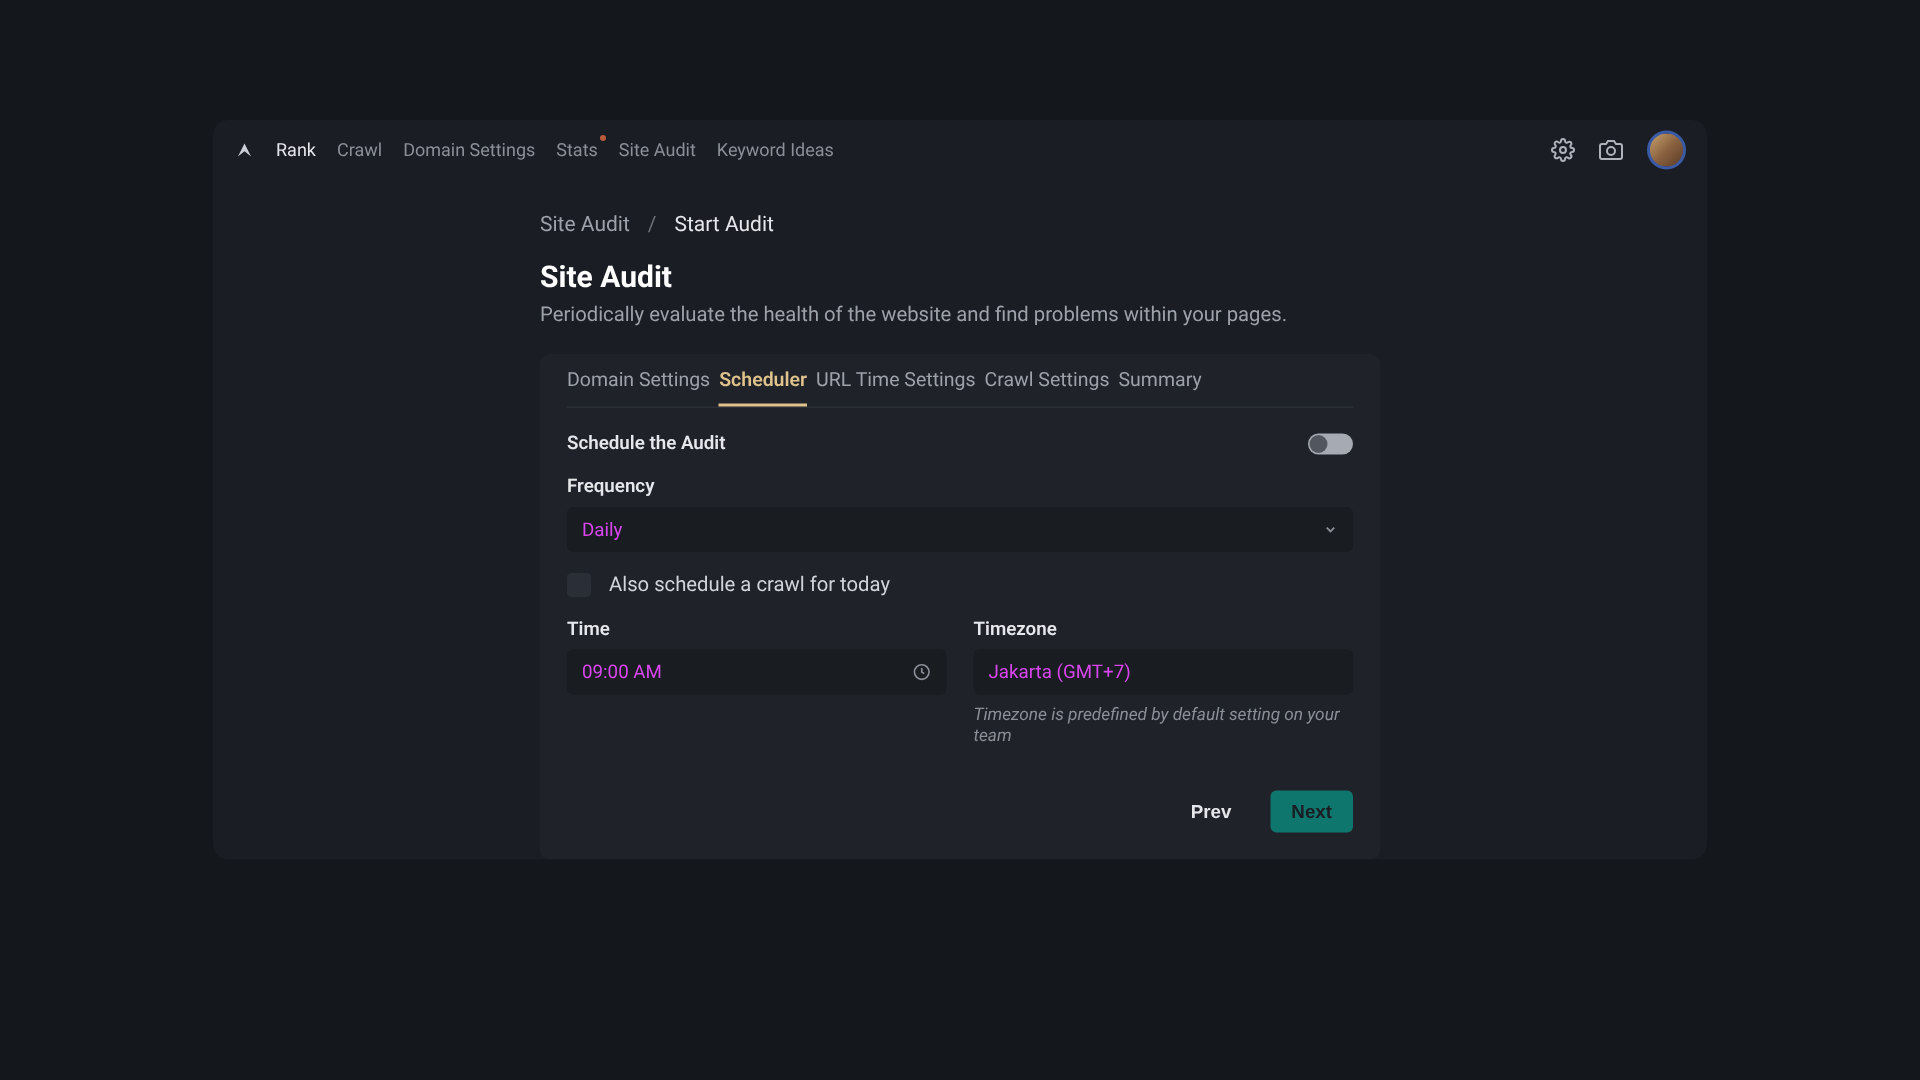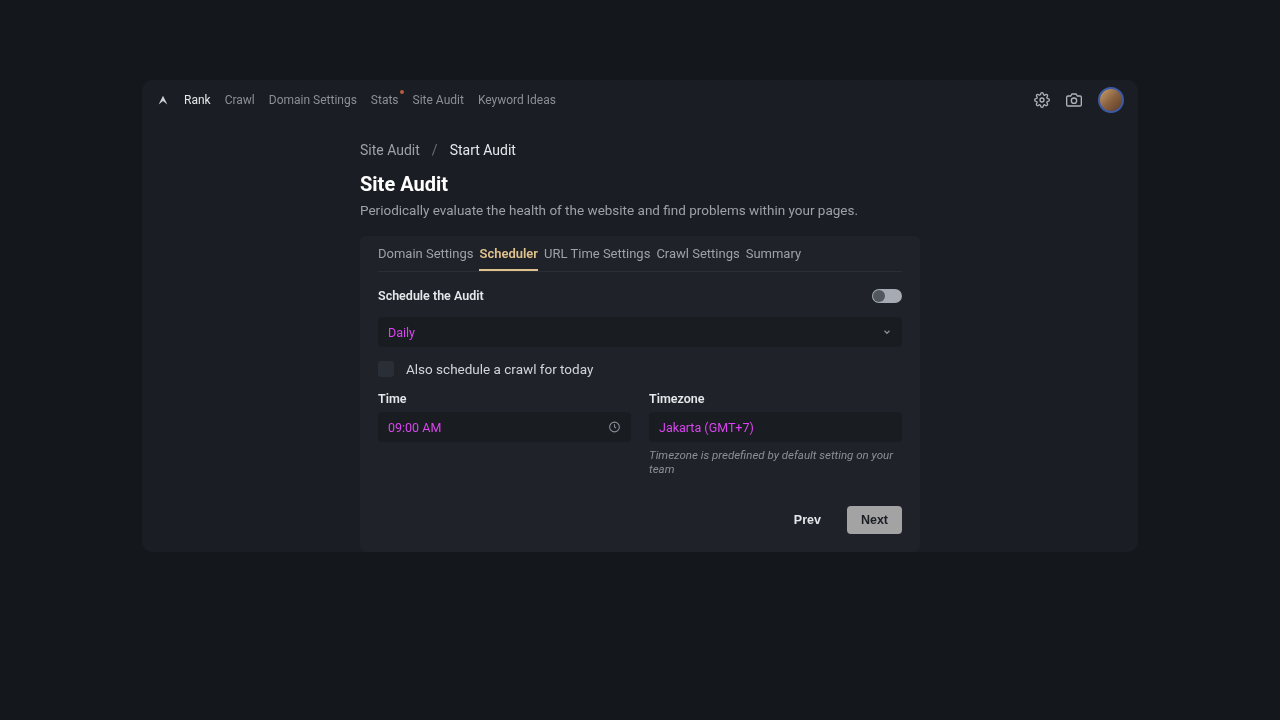--- a/index.html
+++ b/index.html
@@ -203,21 +203,21 @@
     padding: 0 14px;
     border-radius: 4px;
     font-size: 12.5px;
     font-weight: 600;
     display: flex;
     align-items: center;
     cursor: pointer;
     border: none;
   }
   .btn-ghost { background: transparent; color: #e5e7eb; }
-  .btn-primary { background: #a3a3a3; color: #1a1d23; }
+  .btn-primary { background: #0f766e; color: #1a1d23; }
 
   svg { display: block; }
 </style>
 </head>
 <body>
 
 <div class="app-card">
 
   <div class="topbar">
     <span class="logo">
@@ -273,20 +273,21 @@
         </div>
 
         <div class="row">
           <span class="section-label">Schedule the Audit</span>
           <div class="toggle">
             <div class="knob"></div>
           </div>
         </div>
 
         <div class="field-block">
+          <span class="field-label">Frequency</span>
           <div class="select">
             <span>Daily</span>
             <span class="chev">
               <svg viewBox="0 0 12 12" width="10" height="10" fill="none" stroke="currentColor" stroke-width="1.5">
                   <path d="M3 4.5 L6 7.5 L9 4.5"></path>
                 </svg>
             </span>
           </div>
         </div>
 

